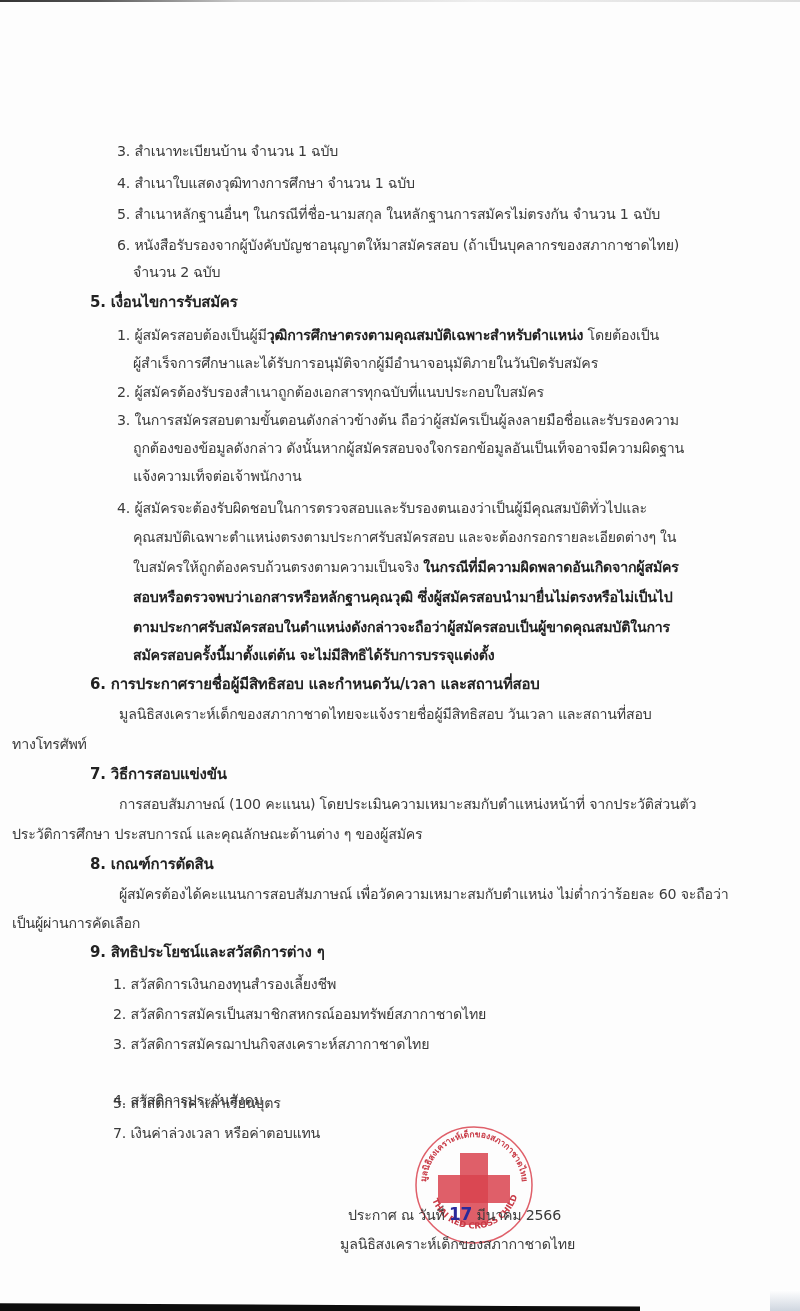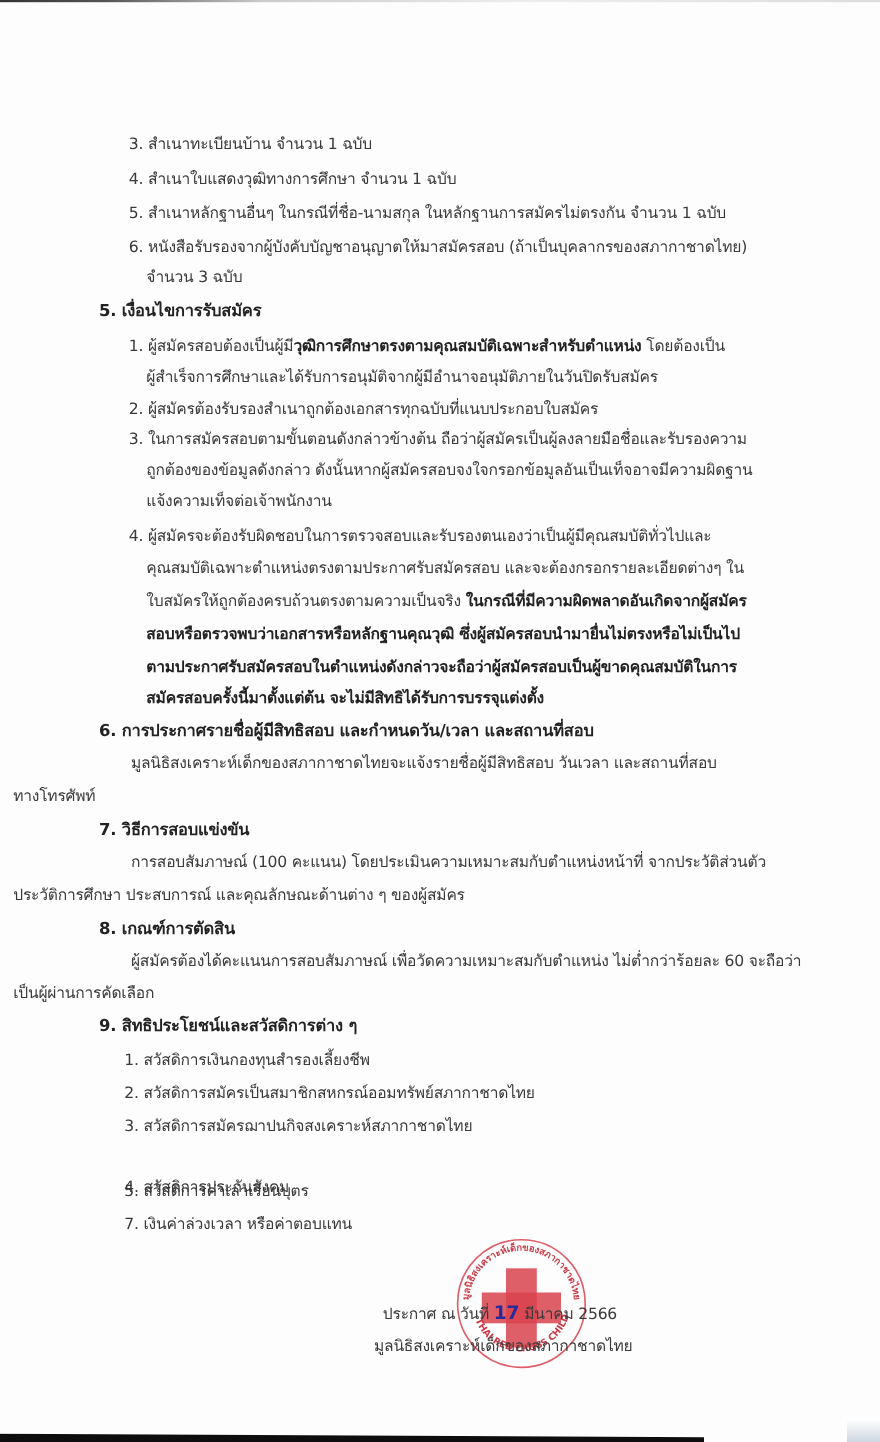--- a/index.html
+++ b/index.html
@@ -8,36 +8,36 @@
       background: #fdfdfd;
       font-family: "DejaVu Sans", "Liberation Sans", sans-serif;
       color: #3a3a3a;
     }
     .scan-top { position: absolute; left: 0; top: 0; width: 800px; height: 2px;
       background: linear-gradient(90deg, #333 0, #555 12%, #ccc 30%, #eee 60%, #ddd 100%); }
     .scan-bottom { position: absolute; left: 0; top: 1300px; width: 640px; height: 11px; background: #0d0d0d;
       clip-path: polygon(0 30%, 100% 60%, 100% 100%, 0 100%); }
     .scan-bottom-r { position: absolute; right: 0; top: 1290px; width: 30px; height: 21px;
       background: linear-gradient(180deg, #fff, #cfd6e0); }
-    .line { position: absolute; white-space: nowrap; font-size: 14.2px; line-height: 20px; letter-spacing: -0.2px; }
+    .line { position: absolute; white-space: nowrap; font-size: 14.2px; line-height: 20px; letter-spacing: -0.2px; margin-top: 20px; }
     .b { font-weight: bold; color: #222; }
     .h { font-weight: bold; color: #222; font-size: 15px; }
     .stamp { position: absolute; left: 412px; top: 1123px; width: 125px; height: 125px; }
     .handnum { color: #2a2a9a; font-weight: bold; font-size: 17px; text-align: center; }
   </style>
 </head>
 <body>
 
 <div class="scan-top"></div>
 
 <div class="line" style="left:117px;top:121px">3. สำเนาทะเบียนบ้าน จำนวน 1 ฉบับ</div>
 <div class="line" style="left:117px;top:153px">4. สำเนาใบแสดงวุฒิทางการศึกษา จำนวน 1 ฉบับ</div>
 <div class="line" style="left:117px;top:184px">5. สำเนาหลักฐานอื่นๆ ในกรณีที่ชื่อ-นามสกุล ในหลักฐานการสมัครไม่ตรงกัน จำนวน 1 ฉบับ</div>
 <div class="line" style="left:117px;top:215px">6. หนังสือรับรองจากผู้บังคับบัญชาอนุญาตให้มาสมัครสอบ (ถ้าเป็นบุคลากรของสภากาชาดไทย)</div>
-<div class="line" style="left:133px;top:242px">จำนวน 3 ฉบับ</div>
+<div class="line" style="left:133px;top:242px">จำนวน 2 ฉบับ</div>
 
 <div class="line h" style="left:90px;top:272px">5. เงื่อนไขการรับสมัคร</div>
 <div class="line" style="left:117px;top:305px">
   <span>1. ผู้สมัครสอบต้องเป็นผู้มี</span><span class="b">วุฒิการศึกษาตรงตามคุณสมบัติเฉพาะสำหรับตำแหน่ง</span><span> โดยต้องเป็น</span>
 </div>
 <div class="line" style="left:133px;top:333px">ผู้สำเร็จการศึกษาและได้รับการอนุมัติจากผู้มีอำนาจอนุมัติภายในวันปิดรับสมัคร</div>
 <div class="line" style="left:117px;top:362px">2. ผู้สมัครต้องรับรองสำเนาถูกต้องเอกสารทุกฉบับที่แนบประกอบใบสมัคร</div>
 <div class="line" style="left:117px;top:390px">3. ในการสมัครสอบตามขั้นตอนดังกล่าวข้างต้น ถือว่าผู้สมัครเป็นผู้ลงลายมือชื่อและรับรองความ</div>
 <div class="line" style="left:133px;top:418px">ถูกต้องของข้อมูลดังกล่าว ดังนั้นหากผู้สมัครสอบจงใจกรอกข้อมูลอันเป็นเท็จอาจมีความผิดฐาน</div>
 <div class="line" style="left:133px;top:446px">แจ้งความเท็จต่อเจ้าพนักงาน</div>

